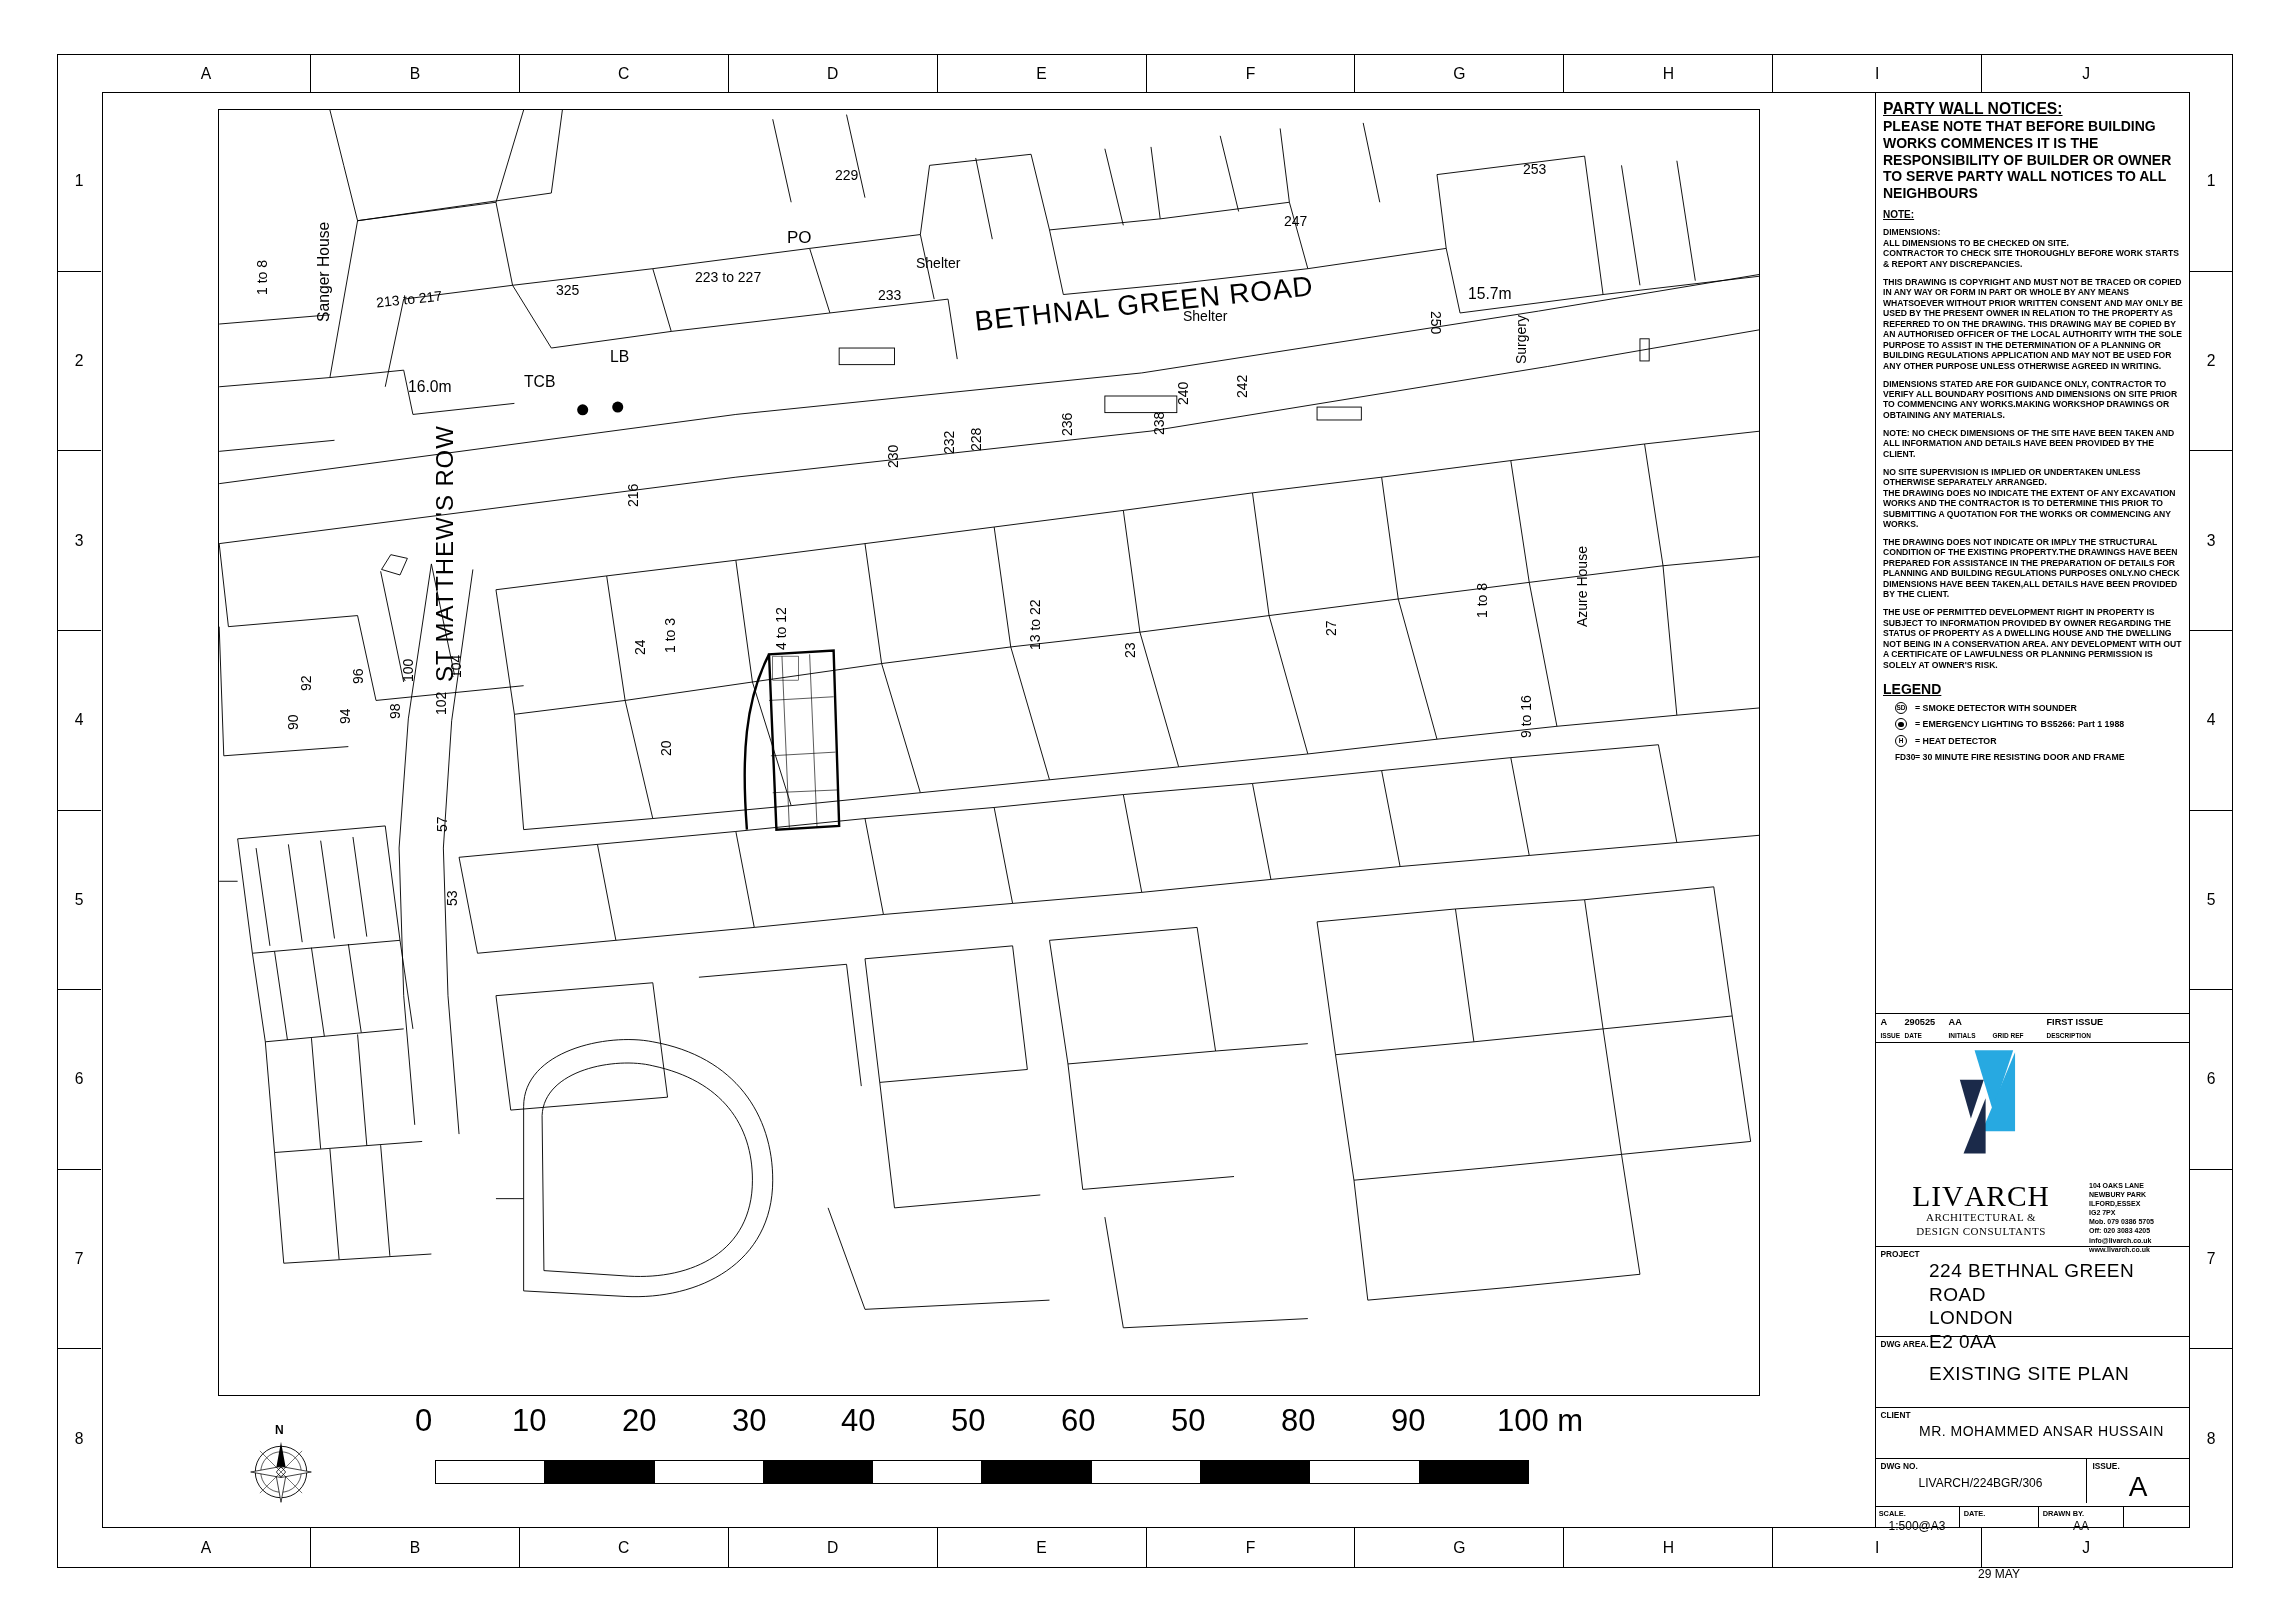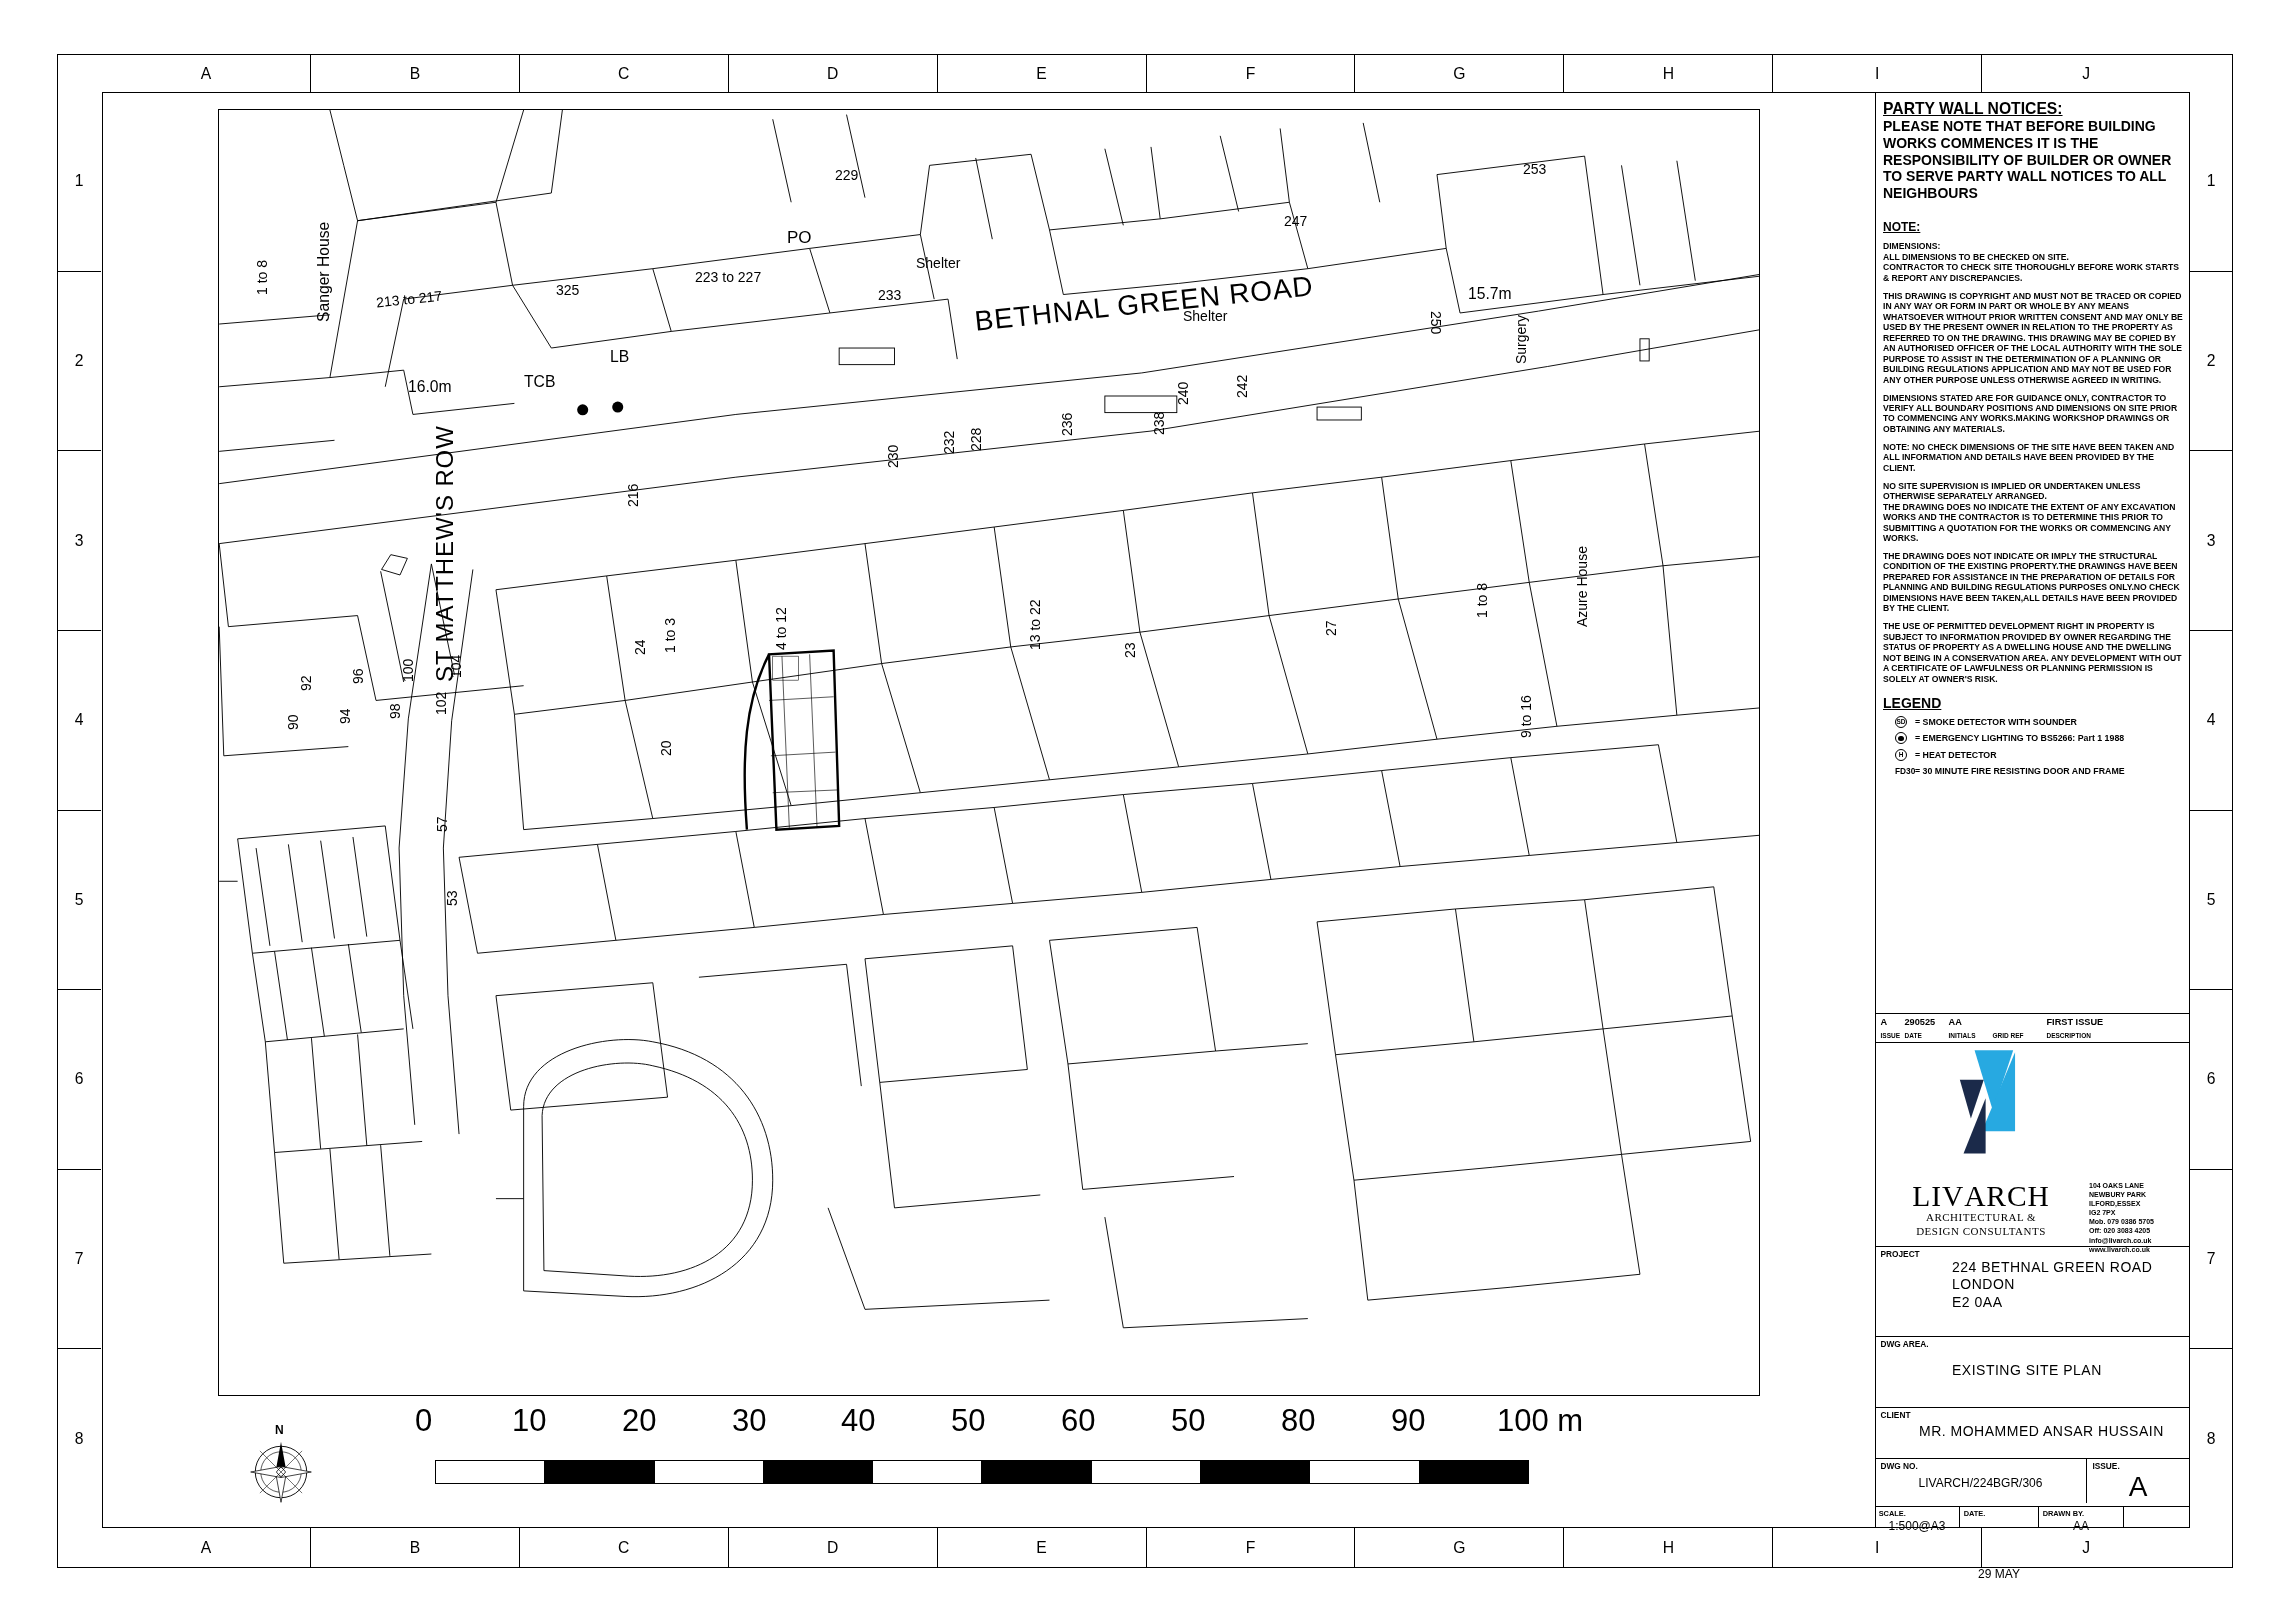--- a/index.html
+++ b/index.html
@@ -123,24 +123,24 @@
     text-decoration: underline;
     margin-bottom: 0.9px;
     line-height: 1.12;
   }
   .notes-head {
     font-size: 14px;
     font-weight: bold;
     line-height: 1.18;
   }
   .note-sub {
-    font-size: 12px;
+    font-size: 10px;
     font-weight: bold;
     text-decoration: underline;
-    margin-top: 19px;
+    margin-top: 8px;
   }
   .notes-para {
     font-size: 8.6px;
     font-weight: bold;
     line-height: 1.22;
     margin-top: 7.4px;
     text-align: left;
   }
   .legend-title {
     font-size: 14px;
@@ -256,22 +256,22 @@
     width: 314px;
     box-sizing: border-box;
     border-top: 1.4px solid #000;
   }
   .tb-label {
     font-size: 8.3px;
     font-weight: bold;
     padding: 1.8px 0 0 5.5px;
   }
   .tb-value {
-    font-size: 14px;
-    padding-left: 77px;
+    font-size: 19px;
+    padding-left: 54px;
     line-height: 1.25;
     font-family: "Liberation Sans", sans-serif;
     letter-spacing: 0.5px;
   }
   .tb-value.small { font-size: 14px; padding-left: 44px; }
 
   .bottom-grid {
     position: absolute;
     left: 1875px;
     top: 1477px;

